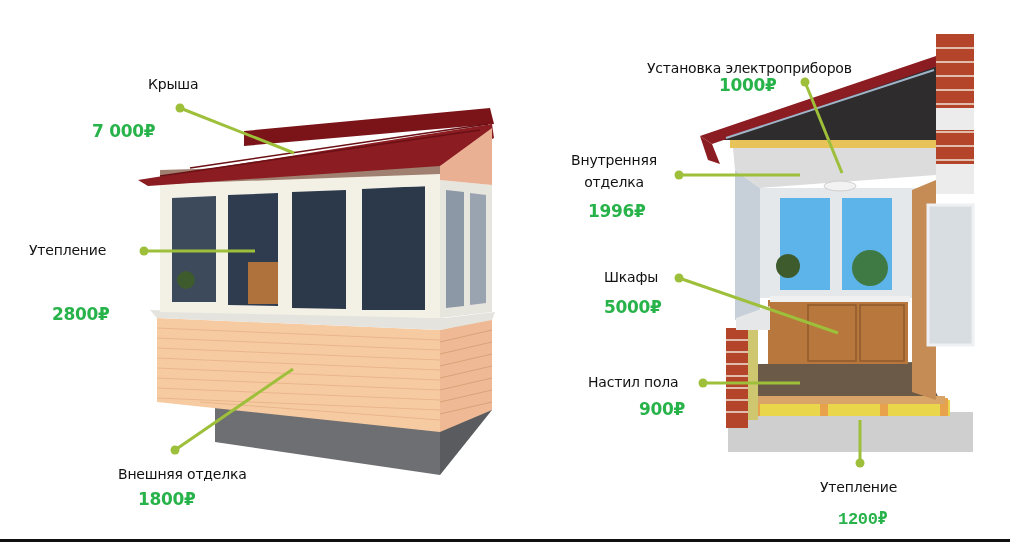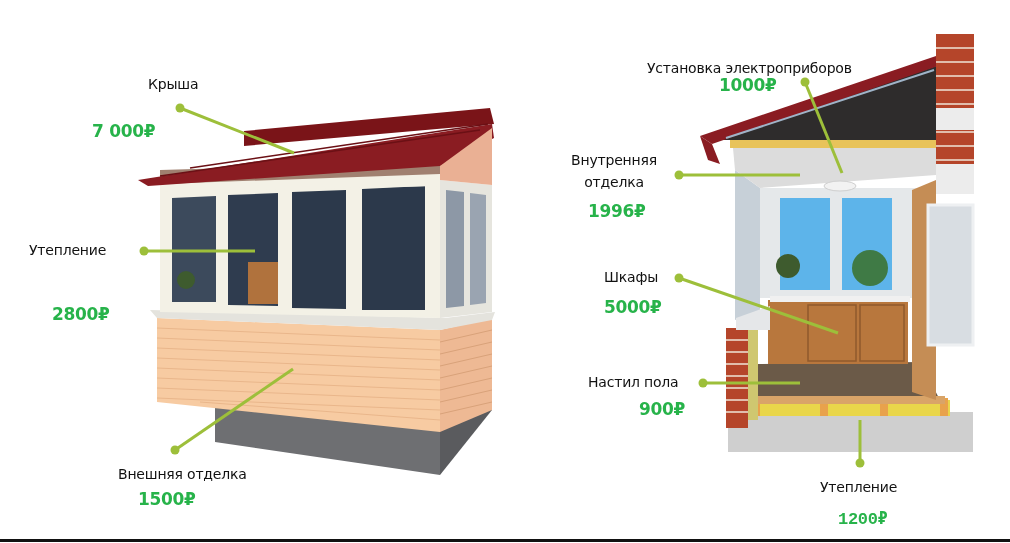--- a/index.html
+++ b/index.html
@@ -173,21 +173,21 @@
   </g>
 </svg>
 
 <div class="label" style="left:148px; top:76px;">Крыша</div>
 <div class="price" style="left:92px; top:101px;margin-top:20px;">7 000₽</div>
 
 <div class="label" style="left:29px; top:242px;">Утепление</div>
 <div class="price" style="left:52px; top:268px;margin-top:36px;">2800₽</div>
 
 <div class="label" style="left:107px; top:466px;margin-left:11px;">Внешняя отделка</div>
-<div class="price" style="left:138px; top:489px;">1500₽</div>
+<div class="price" style="left:138px; top:489px;">1800₽</div>
 
 <div class="label" style="left:647px; top:60px;text-align:right;">Установка электроприборов</div>
 <div class="price" style="left:719px; top:75px;">1000₽</div>
 
 <div class="label center" style="left:566px; top:152px; width:96px;">Внутренняя</div>
 <div class="label center" style="left:566px; top:174px; width:96px;">отделка</div>
 <div class="price" style="left:588px; top:201px;">1996₽</div>
 
 <div class="label" style="left:604px; top:269px;">Шкафы</div>
 <div class="price" style="left:604px; top:297px;">5000₽</div>

